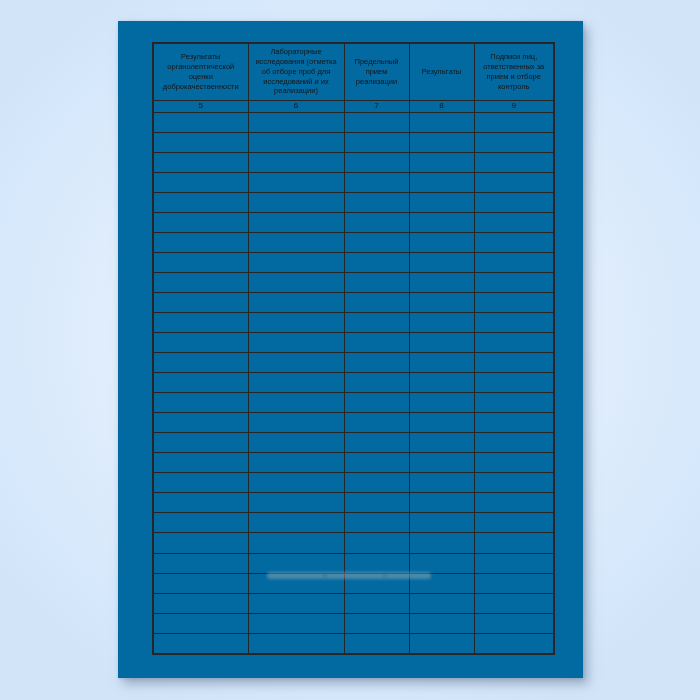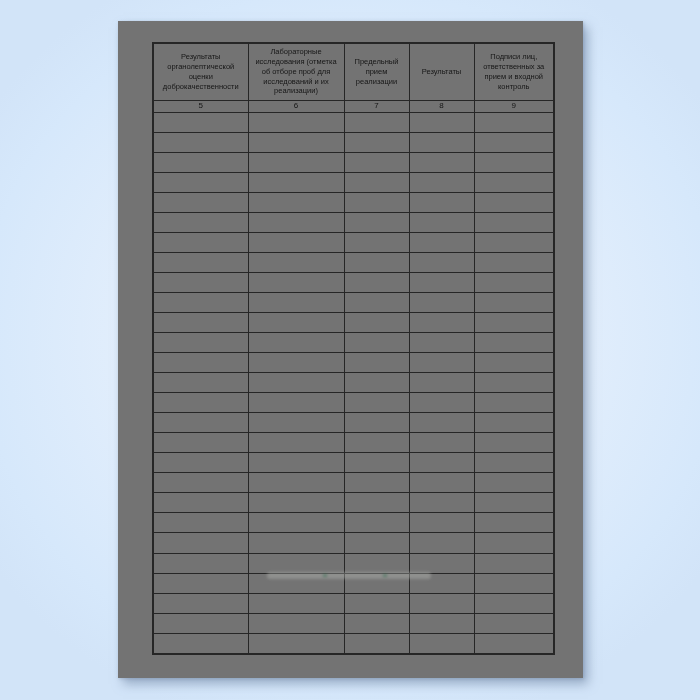--- a/index.html
+++ b/index.html
@@ -18,21 +18,21 @@
     position: relative;
     width: 700px;
     height: 700px;
   }
   .page {
     position: absolute;
     left: 118px;
     top: 21px;
     width: 465px;
     height: 657px;
-    background: #737373;
+    background: #0369a1;
     box-shadow: 5px 6px 10px rgba(105, 128, 158, 0.55),
                 1px 1px 3px rgba(120, 142, 170, 0.40);
   }
   table.register {
     position: absolute;
     left: 34px;
     top: 21px;
     width: 401px;
     height: 613px;
     border-collapse: collapse;
@@ -105,21 +105,21 @@
           <col class="c3">
           <col class="c4">
           <col class="c5">
       </colgroup>
       <thead>
         <tr class="hdr" id="header-row">
             <th>Результаты органолептической оценки доброкачественности</th>
             <th>Лабораторные исследования (отметка об отборе проб для исследований и их реализации)</th>
             <th>Предельный прием реализации</th>
             <th>Результаты</th>
-            <th>Подписи лиц, ответственных за прием и входной контроль</th>
+            <th>Подписи лиц, ответственных за прием и отборе контроль</th>
           </tr>
         <tr class="num" id="number-row">
             <td>5</td>
             <td>6</td>
             <td>7</td>
             <td>8</td>
             <td>9</td>
           </tr>
       </thead>
       <tbody class="rows" id="table-body">

